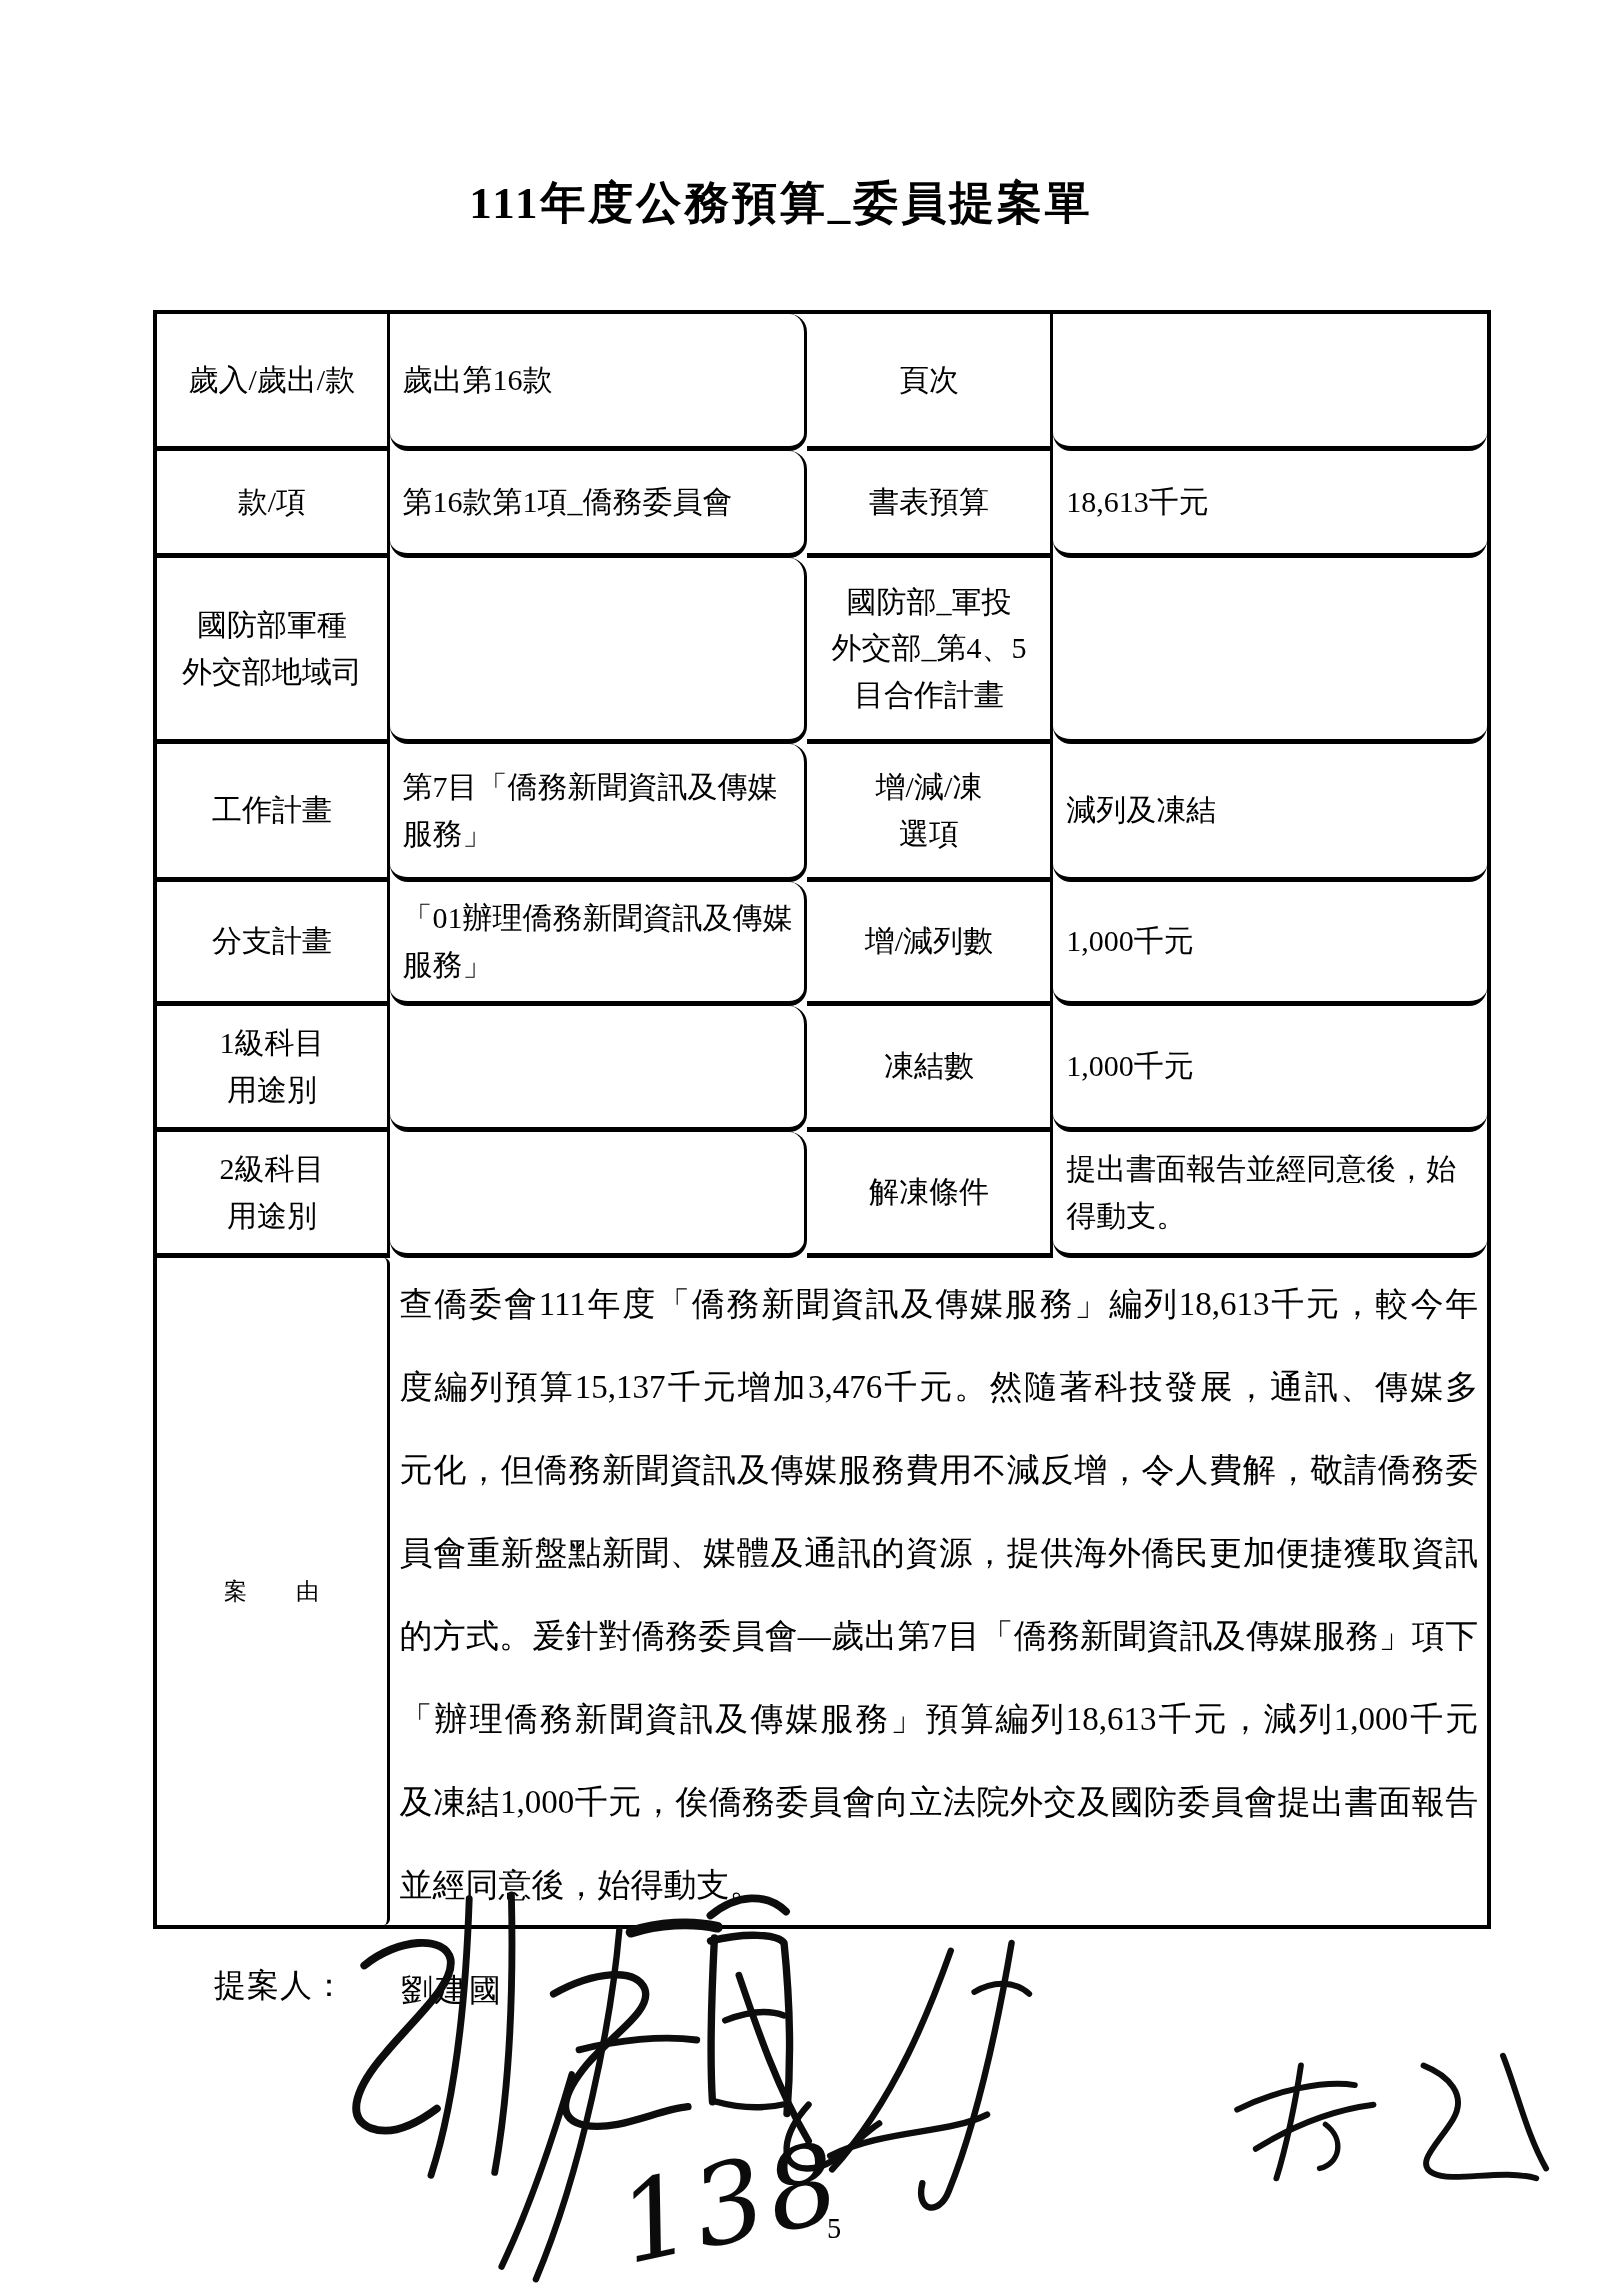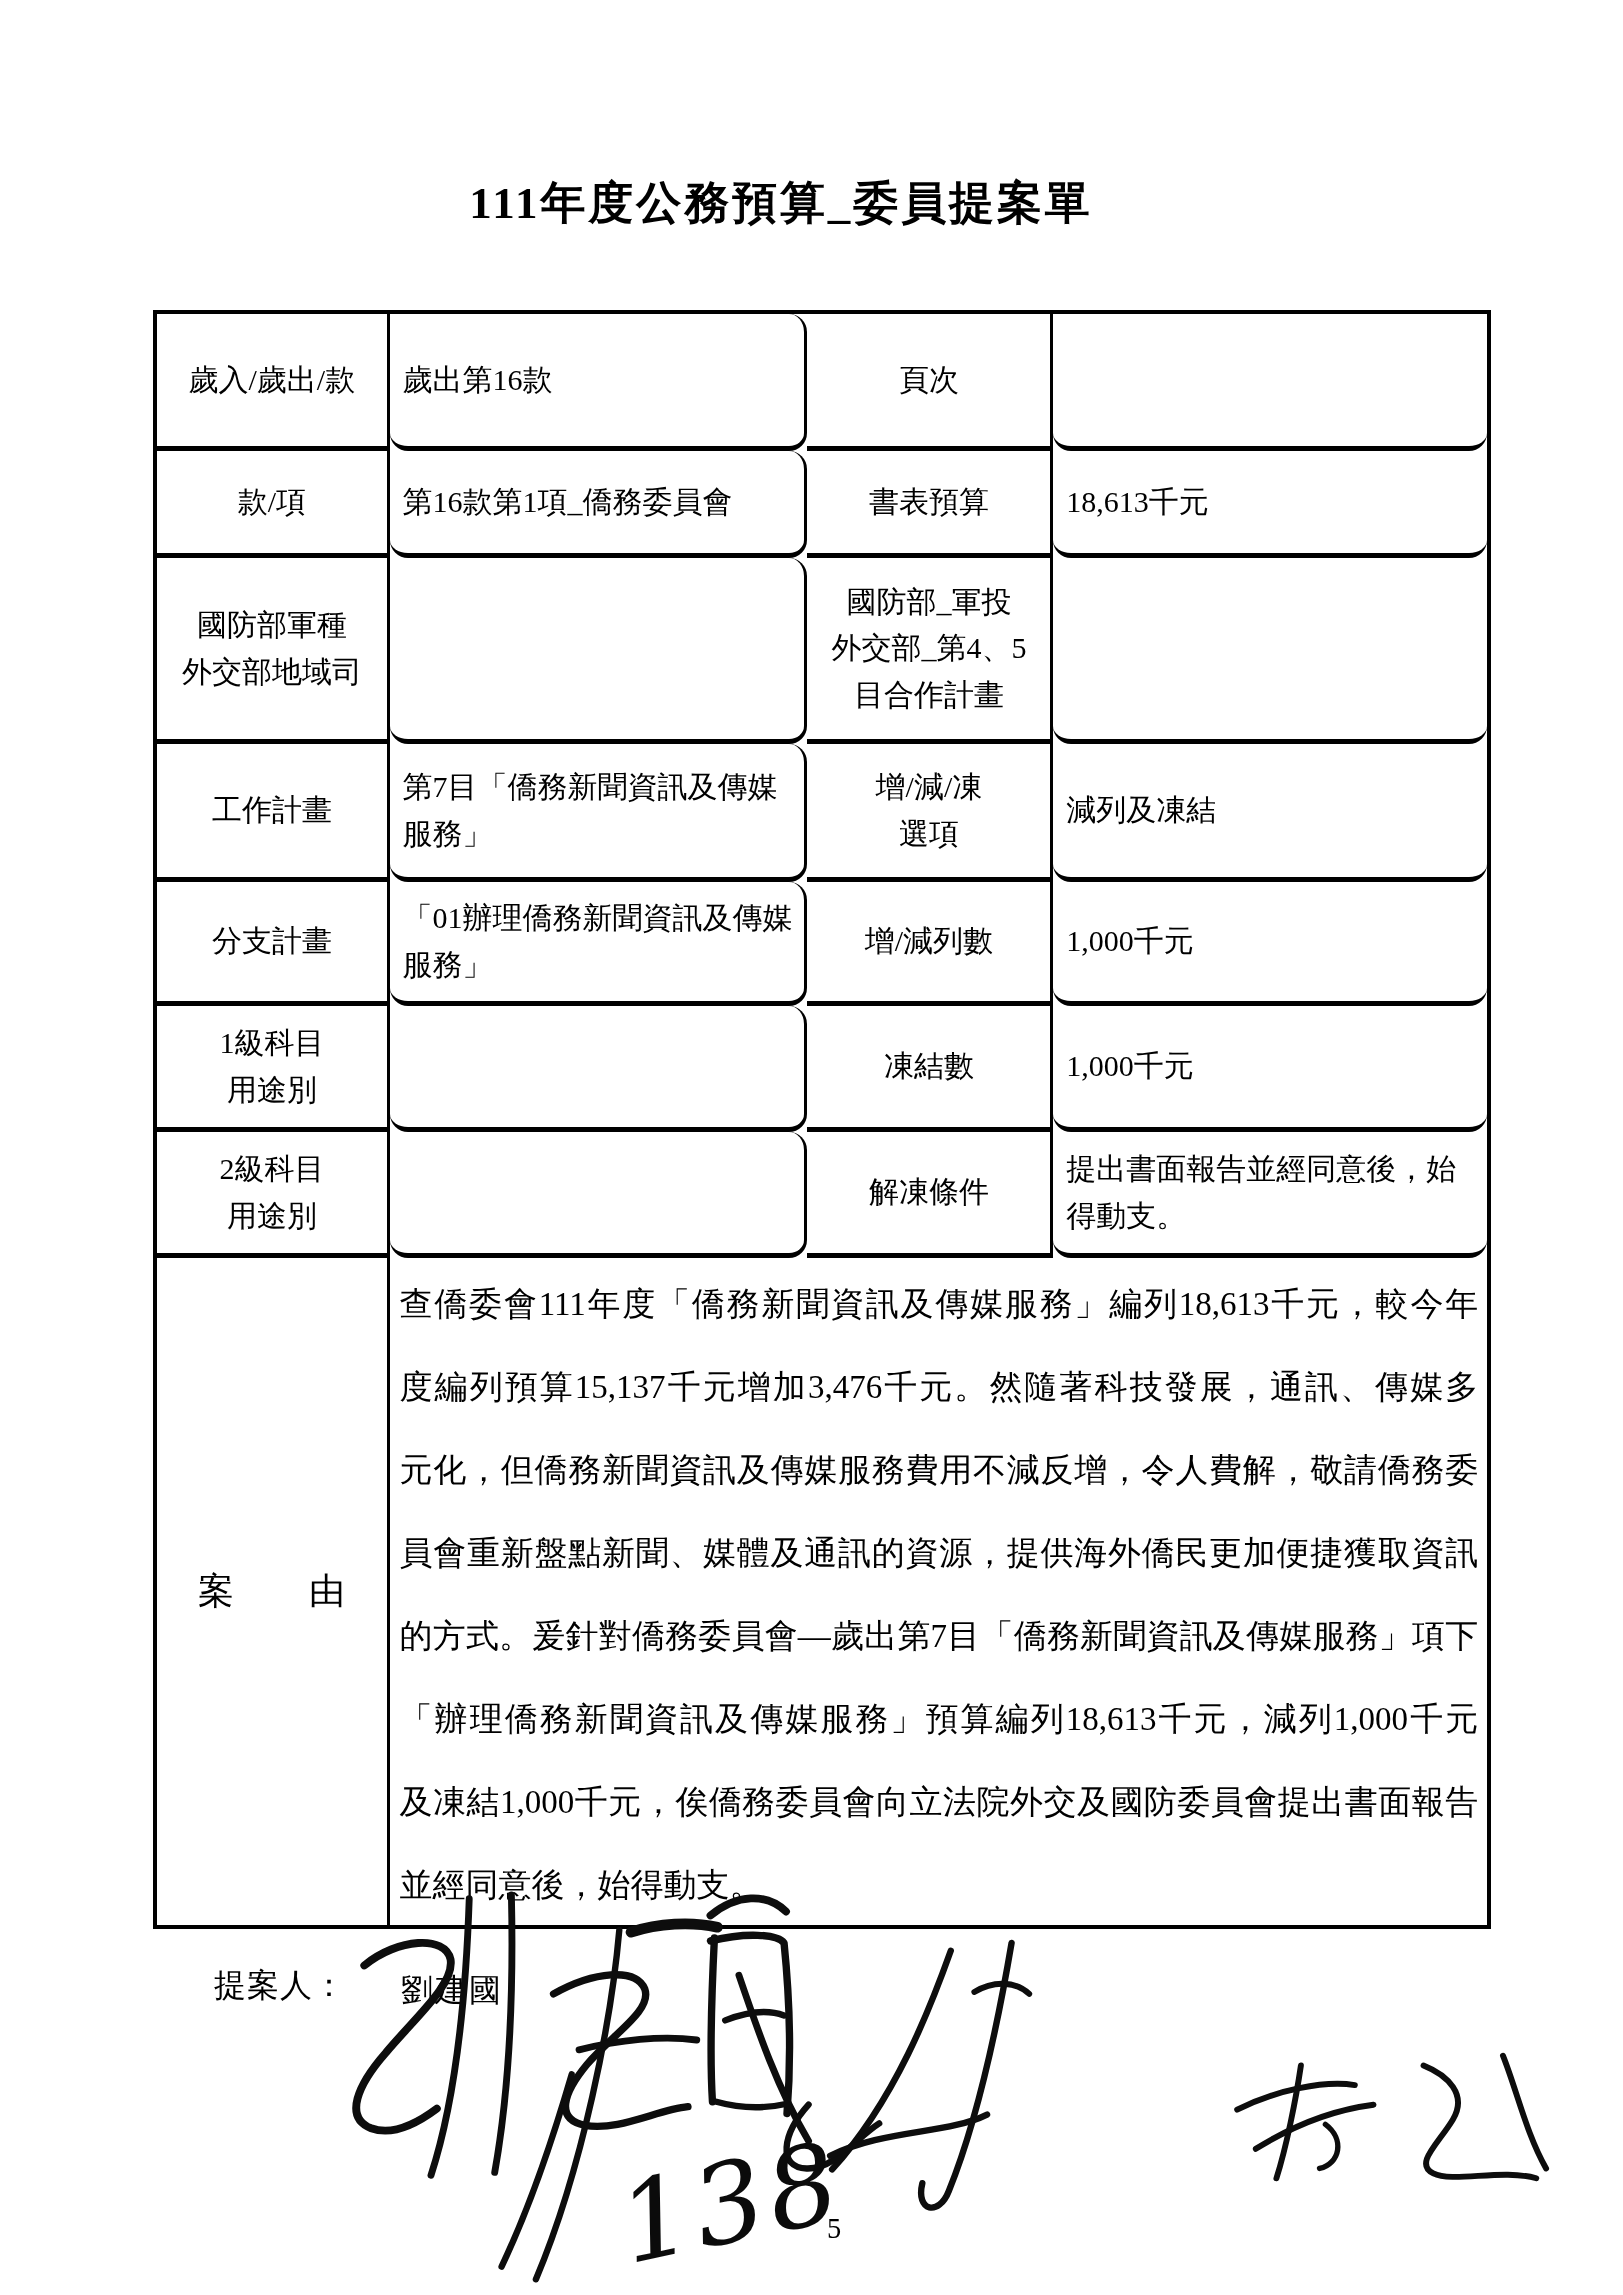--- a/index.html
+++ b/index.html
@@ -48,21 +48,21 @@
     font-size: 30px;
     line-height: 1.55;
     white-space: pre-line;
     overflow: hidden;
   }
   .br { border-right: 3.9px solid #000; }
   .bb { border-bottom: 5.4px solid #000; }
   .center { justify-content: center; text-align: center; }
   .left   { justify-content: flex-start; text-align: left; padding-left: 12.8px; padding-right: 6.9px; border-radius: 18px; }
   
-  .case-label { font-size: 36px; letter-spacing: 1px; }
+  .case-label { font-size: 23px; letter-spacing: 1px; border-radius: 6px; }
   .case-body {
     box-sizing: border-box;
     display: block;
     padding: 4.9px 8.8px 0 9.8px;
     overflow: hidden;
   }
   .case-line {
     font-size: 33px;
     line-height: 83px;
     text-align: justify;

